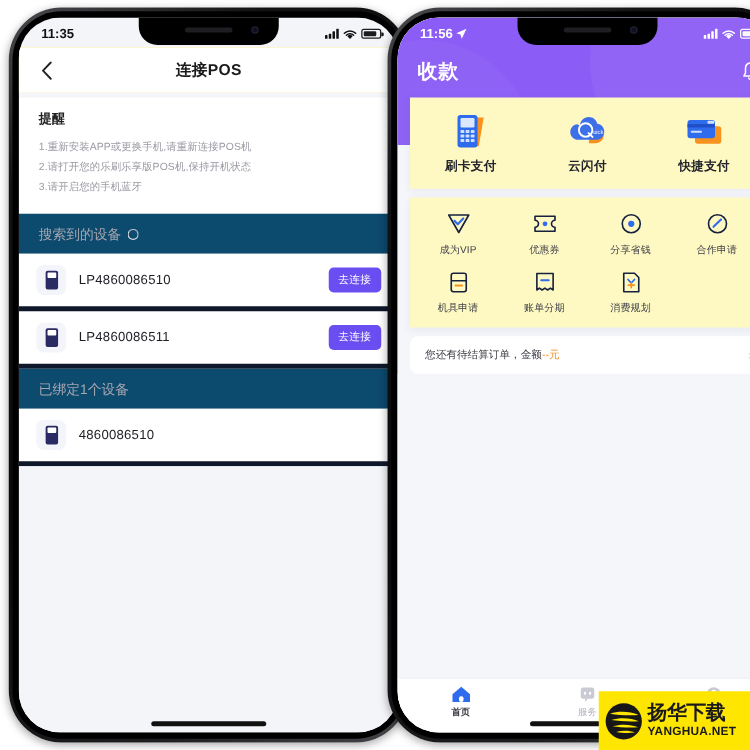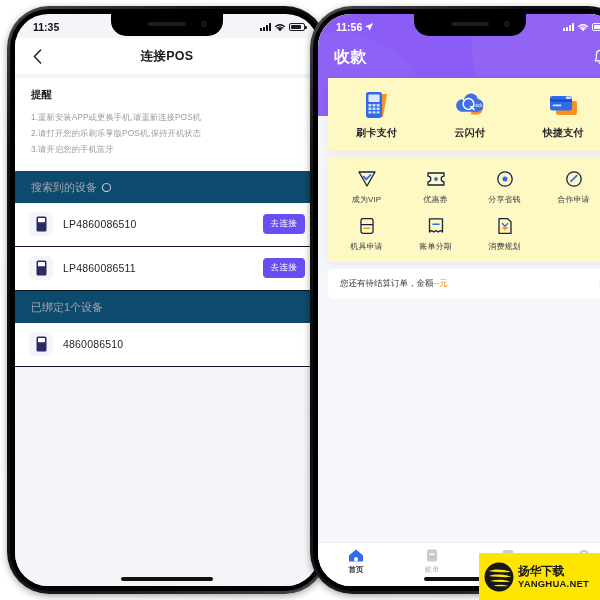--- a/index.html
+++ b/index.html
@@ -109,21 +109,21 @@
   }
   .spinner {
     width: 9px; height: 9px; border-radius: 50%;
     border: 1.6px solid #d9d9e2; border-top-color: #b7b7c3; border-right-color: #c8c8d2;
     display: inline-block;
   }
 
   .dev-list { background: #fff; }
   .dev-row {
     display: flex; align-items: center; gap: 10px;
-    padding: 9px 14px; border-bottom: 1px solid #0f172a;
+    padding: 9px 14px; border-bottom: 4px solid #0f172a;
     min-height: 44px;
   }
   .dev-icon-wrap {
     width: 24px; height: 24px; border-radius: 6px; background: #f4f5fb;
     display: flex; align-items: center; justify-content: center; flex: 0 0 auto;
   }
   .dev-name { flex: 1; font-size: 10.5px; color: #1d1d24; letter-spacing: .2px; }
   .connect-btn {
     background: #6b4ef2; color: #fff; font-size: 8.5px;
     padding: 4px 8px; border-radius: 4px; border: none;
@@ -188,21 +188,21 @@
   .tab.active .tab-label { color: #3a3b44; font-weight: bold; }
 
   
   .watermark {
     position: absolute; right: 0; bottom: 0;
     width: 121px; height: 47px; background: #ffe600;
     display: flex; align-items: center; gap: 2px;
     padding-left: 3px; z-index: 60;
   }
   .wm-text { display: flex; flex-direction: column; line-height: 1; }
-  .wm-cn { font-size: 12px; font-weight: bold; color: #1a1a1a; letter-spacing: -0.5px; }
+  .wm-cn { font-size: 16px; font-weight: bold; color: #1a1a1a; letter-spacing: -0.5px; }
   .wm-en { font-size: 9.5px; font-weight: bold; color: #1a1a1a; letter-spacing: .2px; margin-top: 2px; }
 </style>
 </head>
 <body>
 
 <div class="stage">
 
   <div class="phone left">
     <div class="bezel"></div>
     <div class="screen">
@@ -466,27 +466,20 @@
         <div class="tabbar">
           <div class="tab active">
             <svg width="16" height="15" viewBox="0 0 16 15">
               <path d="M8 1.4 L15 7.4 L15 13.6 L1 13.6 L1 7.4 Z" fill="#2f6bed"></path>
               <rect x="6.2" y="9" width="3.6" height="4.6" rx="1.6" fill="#fff"></rect>
             </svg>
             <div class="tab-label">首页</div>
           </div>
           <div class="tab">
             <svg width="16" height="15" viewBox="0 0 16 15">
-              <rect x="3" y="1.6" width="10" height="12" rx="1.8" fill="#c9cad4"></rect>
-              <rect x="5.2" y="5.6" width="5.6" height="1.4" rx="0.7" fill="#fff"></rect>
-            </svg>
-            <div class="tab-label">账单</div>
-          </div>
-          <div class="tab">
-            <svg width="16" height="15" viewBox="0 0 16 15">
               <rect x="2.6" y="2" width="10.8" height="9" rx="2" fill="#c9cad4"></rect>
               <path d="M6 11 L6 13.4 L8.4 11 Z" fill="#c9cad4"></path>
               <rect x="5.2" y="5.4" width="1.6" height="2.4" rx="0.7" fill="#fff"></rect>
               <rect x="9.2" y="5.4" width="1.6" height="2.4" rx="0.7" fill="#fff"></rect>
             </svg>
             <div class="tab-label">服务</div>
           </div>
           <div class="tab">
             <svg width="16" height="15" viewBox="0 0 16 15">
               <circle cx="8" cy="7.4" r="5.6" fill="#c9cad4"></circle>

